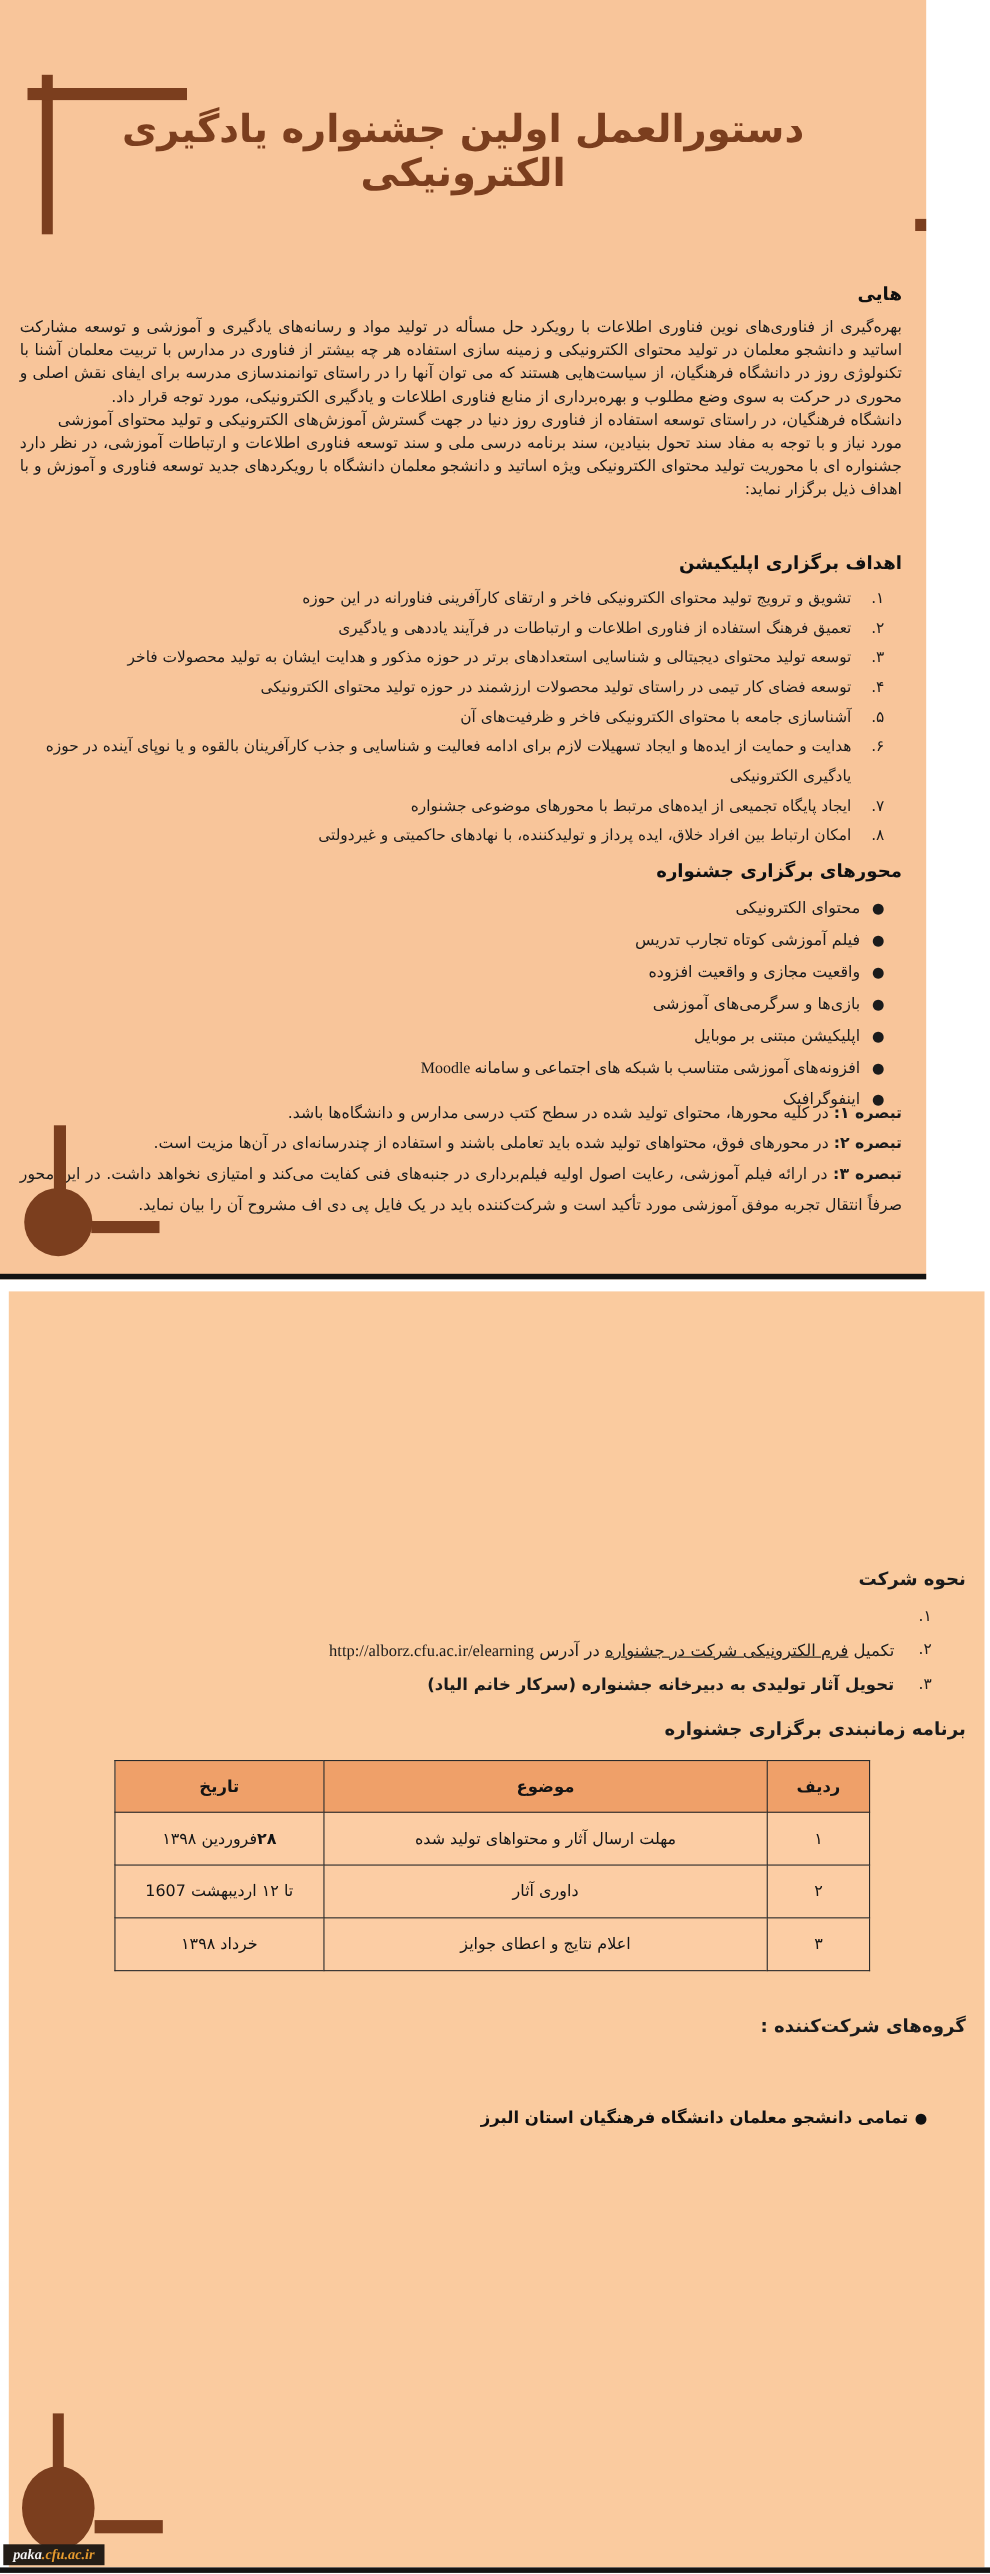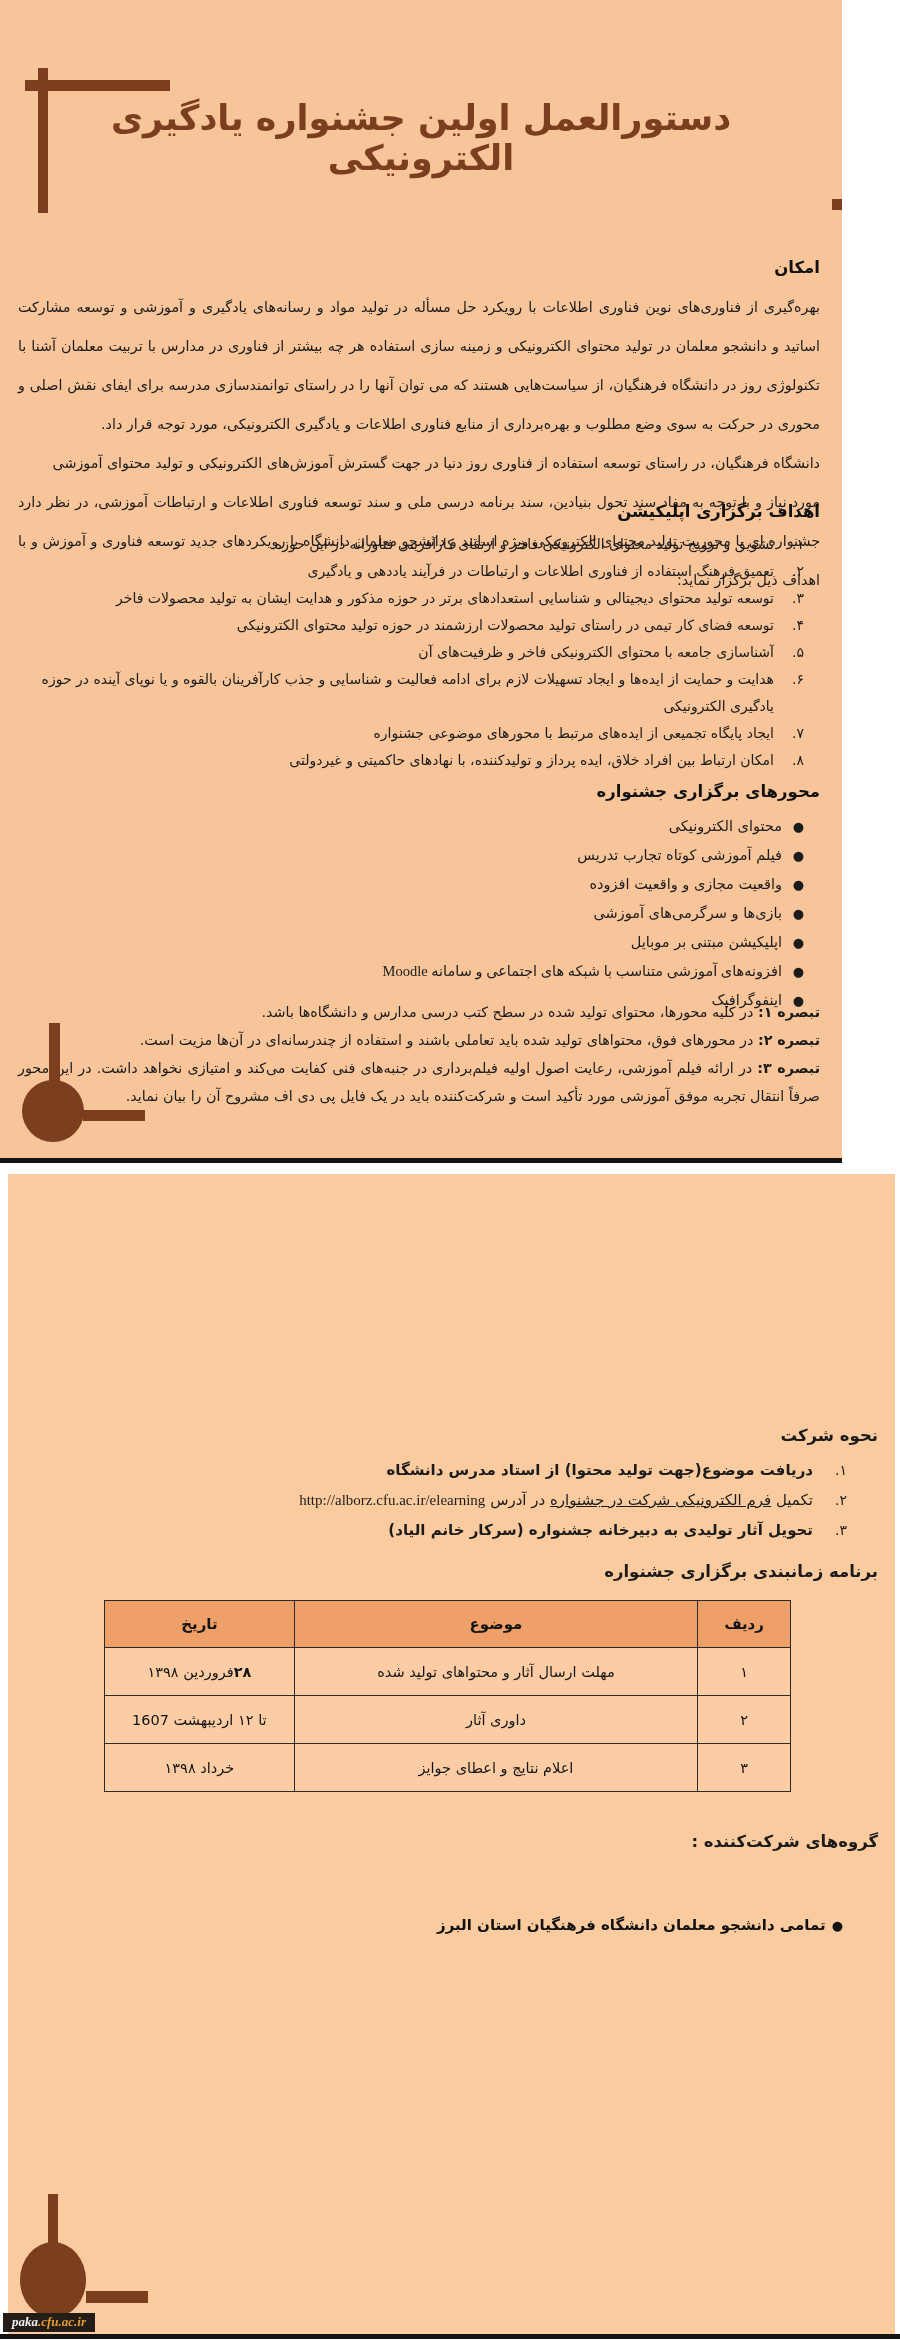--- a/index.html
+++ b/index.html
@@ -14,21 +14,21 @@
   #tl-h{left:25px;top:80px;width:145px;height:11px;}
   #tr-v{left:849px;top:88px;width:11px;height:142px;}
   #tr-h{left:832px;top:199px;width:39px;height:11px;}
 
   #main-title{position:absolute;left:40px;right:40px;top:98px;text-align:center;
               font-size:35px;font-weight:bold;color:#7b3e1e;}
 
   .sheet-text{position:absolute;right:22px;left:18px;color:#1b1b1b;}
   .h-sec{font-size:16.5px;font-weight:bold;text-align:right;color:#111;}
   #intro-heading{top:258px;}
-  #intro-body{top:288px;font-size:14.3px;line-height:39px;text-align:justify;}
+  #intro-body{top:288px;font-size:14.3px;line-height:21px;text-align:justify;}
   #intro-body p{margin:0;}
   #goals-heading{top:502px;}
   #goals-list{top:531px;right:38px;left:18px;}
   .li-row{display:flex;font-size:14px;line-height:27px;text-align:right;color:#1b1b1b;}
   .li-row .num{flex:0 0 30px;}
   .li-row .li-text{flex:1 1 auto;}
   #themes-heading{top:782px;}
   #themes-list{top:812px;right:38px;left:18px;}
   .bullet-row{display:flex;font-size:14.5px;line-height:29px;color:#1b1b1b;}
   .bullet-row .blt{flex:0 0 22px;font-size:13px;}
@@ -85,21 +85,21 @@
 <div id="page">
 
   <div id="block1">
     <div class="bar" id="tl-v"></div>
     <div class="bar" id="tl-h"></div>
     <div class="bar" id="tr-v"></div>
     <div class="bar" id="tr-h"></div>
 
     <div id="main-title">دستورالعمل اولین  جشنواره یادگیری الکترونیکی</div>
 
-    <div class="sheet-text h-sec" id="intro-heading">امکان</div>
+    <div class="sheet-text h-sec" id="intro-heading">هایی</div>
     <div class="sheet-text" id="intro-body">
       <p>بهره‌گیری از فناوری‌های نوین فناوری اطلاعات  با رویکرد حل مسأله در تولید مواد و رسانه‌های یادگیری و آموزشی و توسعه مشارکت اساتید و دانشجو معلمان در تولید محتوای الکترونیکی و زمینه سازی استفاده هر چه بیشتر از فناوری در مدارس با تربیت معلمان آشنا با تکنولوژی روز در دانشگاه فرهنگیان، از سیاست‌هایی هستند که می توان آنها را در راستای توانمندسازی مدرسه برای ایفای نقش اصلی و محوری در حرکت به سوی وضع مطلوب و بهره‌برداری از منابع فناوری اطلاعات و یادگیری الکترونیکی، مورد توجه قرار داد.</p>
       <p><span>دانشگاه فرهنگیان، در راستای توسعه استفاده از فناوری روز دنیا در جهت گسترش آموزش‌های الکترونیکی و تولید محتوای آموزشی</span><br><span>مورد نیاز و با توجه به مفاد سند تحول بنیادین، سند برنامه درسی ملی و سند توسعه فناوری اطلاعات و ارتباطات آموزشی، در نظر دارد جشنواره ای با محوریت تولید محتوای الکترونیکی ویژه اساتید و دانشجو معلمان دانشگاه با رویکردهای جدید توسعه فناوری و آموزش و با اهداف ذیل برگزار نماید:</span></p>
     </div>
 
     <div class="sheet-text h-sec" id="goals-heading">اهداف برگزاری اپلیکیشن</div>
     <div class="sheet-text" id="goals-list">
       <div class="li-row">
           <span class="num">۱.</span>
           <span class="li-text">تشویق و ترویج تولید محتوای الکترونیکی فاخر و ارتقای کارآفرینی فناورانه در این حوزه</span>
@@ -175,21 +175,20 @@
     <div class="mark-v" id="m1-v"></div>
     <div class="mark-c" id="m1-c"></div>
     <div class="mark-h" id="m1-h"></div>
   </div>
 
   <div id="block2">
     <div class="sheet2-text h-sec" id="part-heading">نحوه شرکت</div>
     <div class="sheet2-text" id="part-list">
       <div class="part-row">
         <span class="num">۱.</span>
-        <span class="li-text part-bold">دریافت موضوع(جهت تولید محتوا)  از استاد مدرس دانشگاه</span>
       </div>
       <div class="part-row">
         <span class="num">۲.</span>
         <span class="li-text"><span>تکمیل </span><span class="u-seg">فرم الکترونیکی شرکت در جشنواره</span><span> در آدرس </span><span class="latinserif" dir="ltr">http://alborz.cfu.ac.ir/elearning</span></span>
       </div>
       <div class="part-row">
         <span class="num">۳.</span>
         <span class="li-text part-bold">تحویل آثار تولیدی به دبیرخانه جشنواره (سرکار خانم الیاد)</span>
       </div>
     </div>

